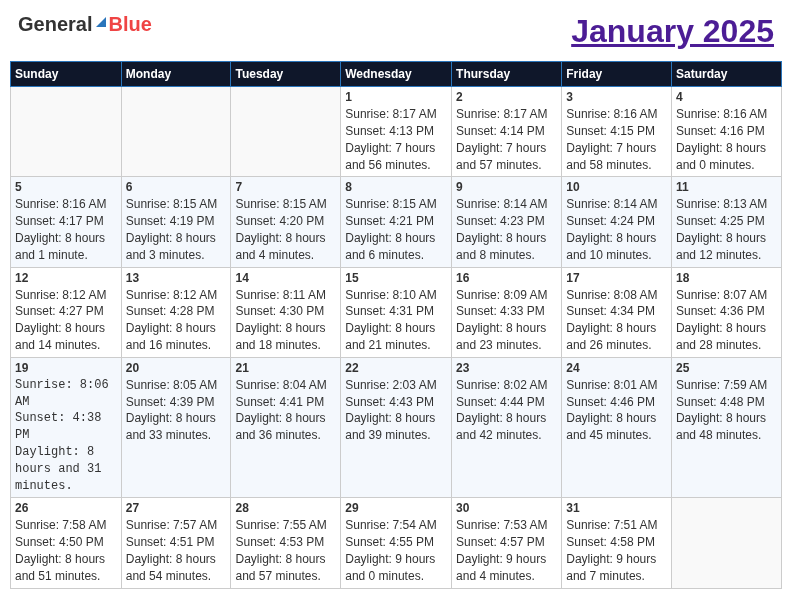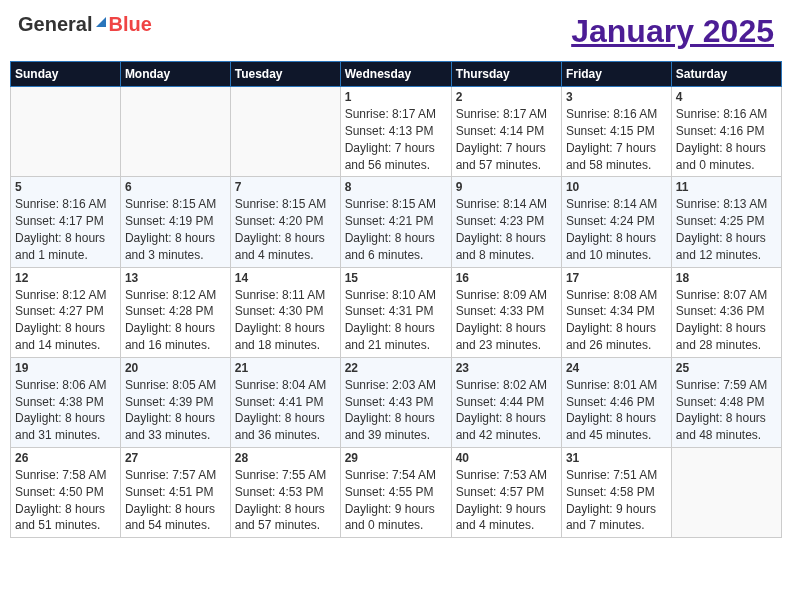--- a/index.html
+++ b/index.html
@@ -244,21 +244,21 @@
         <td>
           <span class="day-number">18</span>
           <div class="day-info" style="white-space: pre-line;">Sunrise: 8:07 AM
 Sunset: 4:36 PM
 Daylight: 8 hours and 28 minutes.</div>
         </td>
       </tr>
       <tr>
         <td>
           <span class="day-number">19</span>
-          <div class="day-info" style="white-space: pre-line;">Sunrise: 8:06 AM
+          <div class="day-info" style="white-space: pre-line; font-family: Liberation Mono, monospace;">Sunrise: 8:06 AM
 Sunset: 4:38 PM
 Daylight: 8 hours and 31 minutes.</div>
         </td>
         <td>
           <span class="day-number">20</span>
           <div class="day-info" style="white-space: pre-line;">Sunrise: 8:05 AM
 Sunset: 4:39 PM
 Daylight: 8 hours and 33 minutes.</div>
         </td>
         <td>
@@ -311,21 +311,21 @@
 Sunset: 4:53 PM
 Daylight: 8 hours and 57 minutes.</div>
         </td>
         <td>
           <span class="day-number">29</span>
           <div class="day-info" style="white-space: pre-line;">Sunrise: 7:54 AM
 Sunset: 4:55 PM
 Daylight: 9 hours and 0 minutes.</div>
         </td>
         <td>
-          <span class="day-number">40</span>
+          <span class="day-number">30</span>
           <div class="day-info" style="white-space: pre-line;">Sunrise: 7:53 AM
 Sunset: 4:57 PM
 Daylight: 9 hours and 4 minutes.</div>
         </td>
         <td>
           <span class="day-number">31</span>
           <div class="day-info" style="white-space: pre-line;">Sunrise: 7:51 AM
 Sunset: 4:58 PM
 Daylight: 9 hours and 7 minutes.</div>
         </td>

